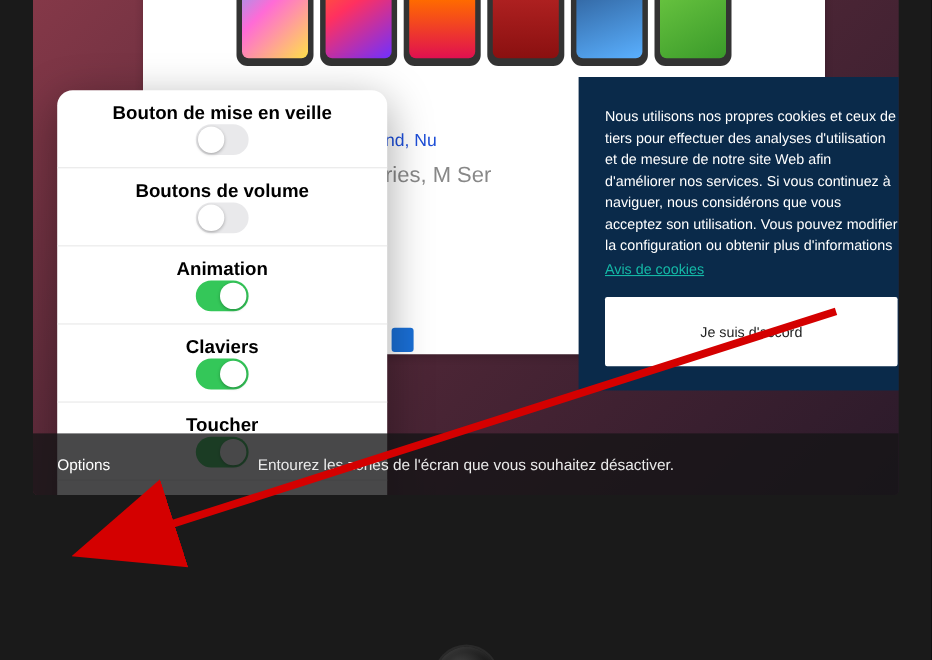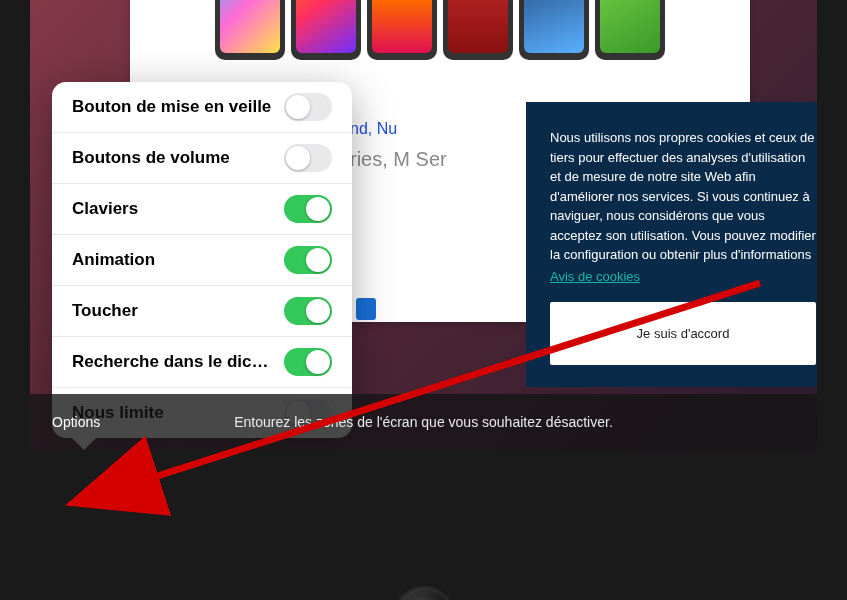--- a/index.html
+++ b/index.html
@@ -84,21 +84,20 @@
   
   .cookie-banner {
     position: absolute;
     left: 396px; top: 130px;
     width: 314px;
     background: #0a2a4a;
     color: #fff;
     padding: 26px 24px 22px 24px;
     font-size: 13px;
     line-height: 1.5;
-    margin-top: 32px;
   }
   .cookie-banner .cookie-text { margin-bottom: 2px; }
   .cookie-banner a {
     color: #14b8a6;
     text-decoration: underline;
     font-size: 13px;
   }
   .cookie-accept {
     display: block;
     width: 100%;
@@ -126,25 +125,26 @@
     position: absolute;
     bottom: -12px; left: 20px;
     border: 12px solid transparent;
     border-top-color: #fff;
     border-bottom: none;
   }
   .option-row {
     display: flex;
     align-items: center;
     justify-content: space-between;
-    padding: 11px 20px;
+    padding: 11px 4px;
     border-bottom: 1px solid #e8e8e8;
     font-size: 17px;
     font-weight: 600;
     color: #000;
+    flex-direction: column;
   }
   .option-row:last-child { border-bottom: none; }
   .option-label {
     white-space: nowrap;
     overflow: hidden;
     text-overflow: ellipsis;
     max-width: 200px;
   }
   .toggle {
     width: 48px; height: 28px;
@@ -237,25 +237,25 @@
     <div class="options-popover">
       <div class="option-row">
         <span class="option-label">Bouton de mise en veille</span>
         <span class="toggle off"></span>
       </div>
       <div class="option-row">
         <span class="option-label">Boutons de volume</span>
         <span class="toggle off"></span>
       </div>
       <div class="option-row">
+        <span class="option-label">Animation</span>
+        <span class="toggle on"></span>
+      </div>
+      <div class="option-row">
         <span class="option-label">Claviers</span>
-        <span class="toggle on"></span>
-      </div>
-      <div class="option-row">
-        <span class="option-label">Animation</span>
         <span class="toggle on"></span>
       </div>
       <div class="option-row">
         <span class="option-label">Toucher</span>
         <span class="toggle on"></span>
       </div>
       <div class="option-row">
         <span class="option-label">Recherche dans le diction...</span>
         <span class="toggle on"></span>
       </div>

